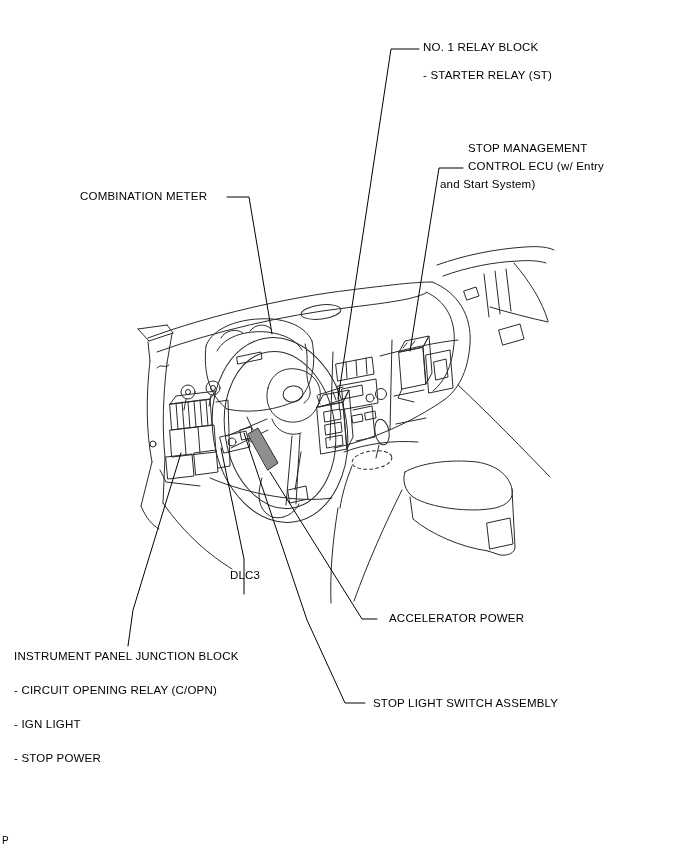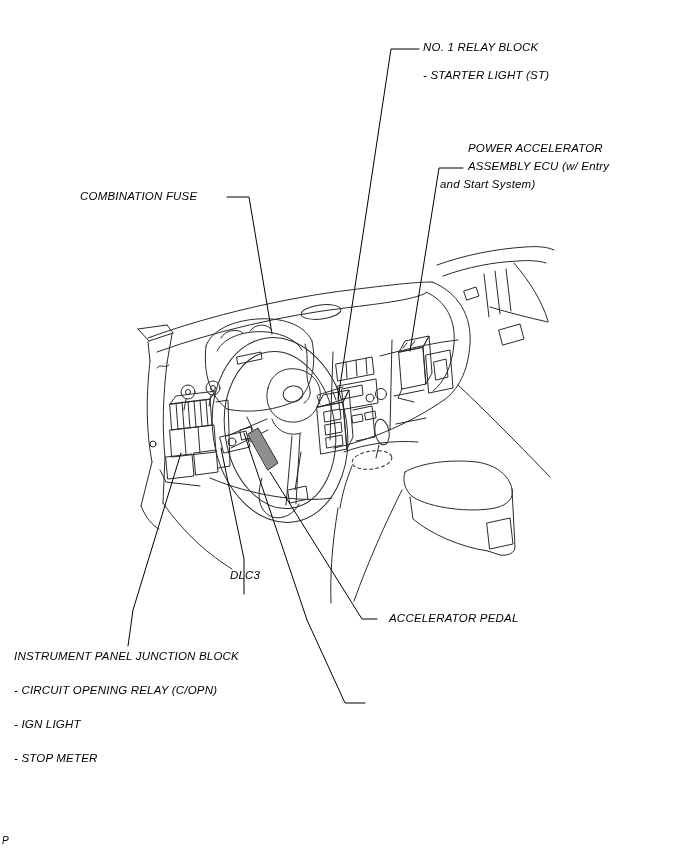--- a/index.html
+++ b/index.html
@@ -1,19 +1,18 @@
 <!DOCTYPE html>
 <html><head>
 <meta charset="utf-8">
 <style>
   html,body{margin:0;padding:0;background:#fff;}
   .stage{
     position:relative;width:688px;height:852px;background:#fff;overflow:hidden;
     font-family:"Liberation Sans","DejaVu Sans",sans-serif;
-    font-style:italic;
   }
   .stage svg{position:absolute;left:0;top:0;}
   .art path,.art line,.art ellipse,.art circle,.art polyline{
     fill:none;stroke:#2b2b2b;stroke-width:1;stroke-linecap:round;stroke-linejoin:round;
   }
   .art .filled{fill:#8f8f8f;stroke:#2b2b2b;}
   .leaders polyline,.leaders path{fill:none;stroke:#000;stroke-width:1;stroke-linecap:round;stroke-linejoin:round;}
   .lbl{
     position:absolute;font-size:11.5px;line-height:13px;letter-spacing:.2px;
     color:#000;white-space:nowrap;
@@ -207,32 +206,33 @@
       <polyline points="419,49 391,49 338,399"></polyline>
       <polyline points="463,168 439,168 410,351"></polyline>
       <path d="M181,453 L133,610 L128,646"></path>
       <path d="M221,448 L244,559 L244,594"></path>
       <path d="M270,472 L362,619 L377,619"></path>
       <path d="M244,433 L307,620 L345,703 L365,703"></path>
     </g>
   </svg>
 
   <div class="lbl" style="left:423px;top:41px">NO. 1 RELAY BLOCK</div>
-  <div class="lbl" style="left:423px;top:69px">- STARTER LIGHT (ST)</div>
-
-  <div class="lbl" style="left:468px;top:142px">POWER ACCELERATOR</div>
-  <div class="lbl" style="left:468px;top:160px">ASSEMBLY ECU (w/ Entry</div>
+  <div class="lbl" style="left:423px;top:69px">- STARTER RELAY (ST)</div>
+
+  <div class="lbl" style="left:468px;top:142px">STOP MANAGEMENT</div>
+  <div class="lbl" style="left:468px;top:160px">CONTROL ECU (w/ Entry</div>
   <div class="lbl" style="left:440px;top:178px">and Start System)</div>
 
-  <div class="lbl" style="left:80px;top:190px">COMBINATION FUSE</div>
+  <div class="lbl" style="left:80px;top:190px">COMBINATION METER</div>
 
   <div class="lbl" style="left:230px;top:569px">DLC3</div>
 
   <div class="lbl" style="left:14px;top:684px">- CIRCUIT OPENING RELAY (C/OPN)</div>
   <div class="lbl" style="left:14px;top:650px">INSTRUMENT PANEL JUNCTION BLOCK</div>
   <div class="lbl" style="left:14px;top:718px">- IGN LIGHT</div>
-  <div class="lbl" style="left:14px;top:752px">- STOP METER</div>
-
-  <div class="lbl" style="left:389px;top:612px">ACCELERATOR PEDAL</div>
-
+  <div class="lbl" style="left:14px;top:752px">- STOP POWER</div>
+
+  <div class="lbl" style="left:389px;top:612px">ACCELERATOR POWER</div>
+
+  <div class="lbl" style="left:373px;top:697px">STOP LIGHT SWITCH ASSEMBLY</div>
 
   <div class="corner" style="left:2px;top:835px">P</div>
 </div>
 
 </body></html>

